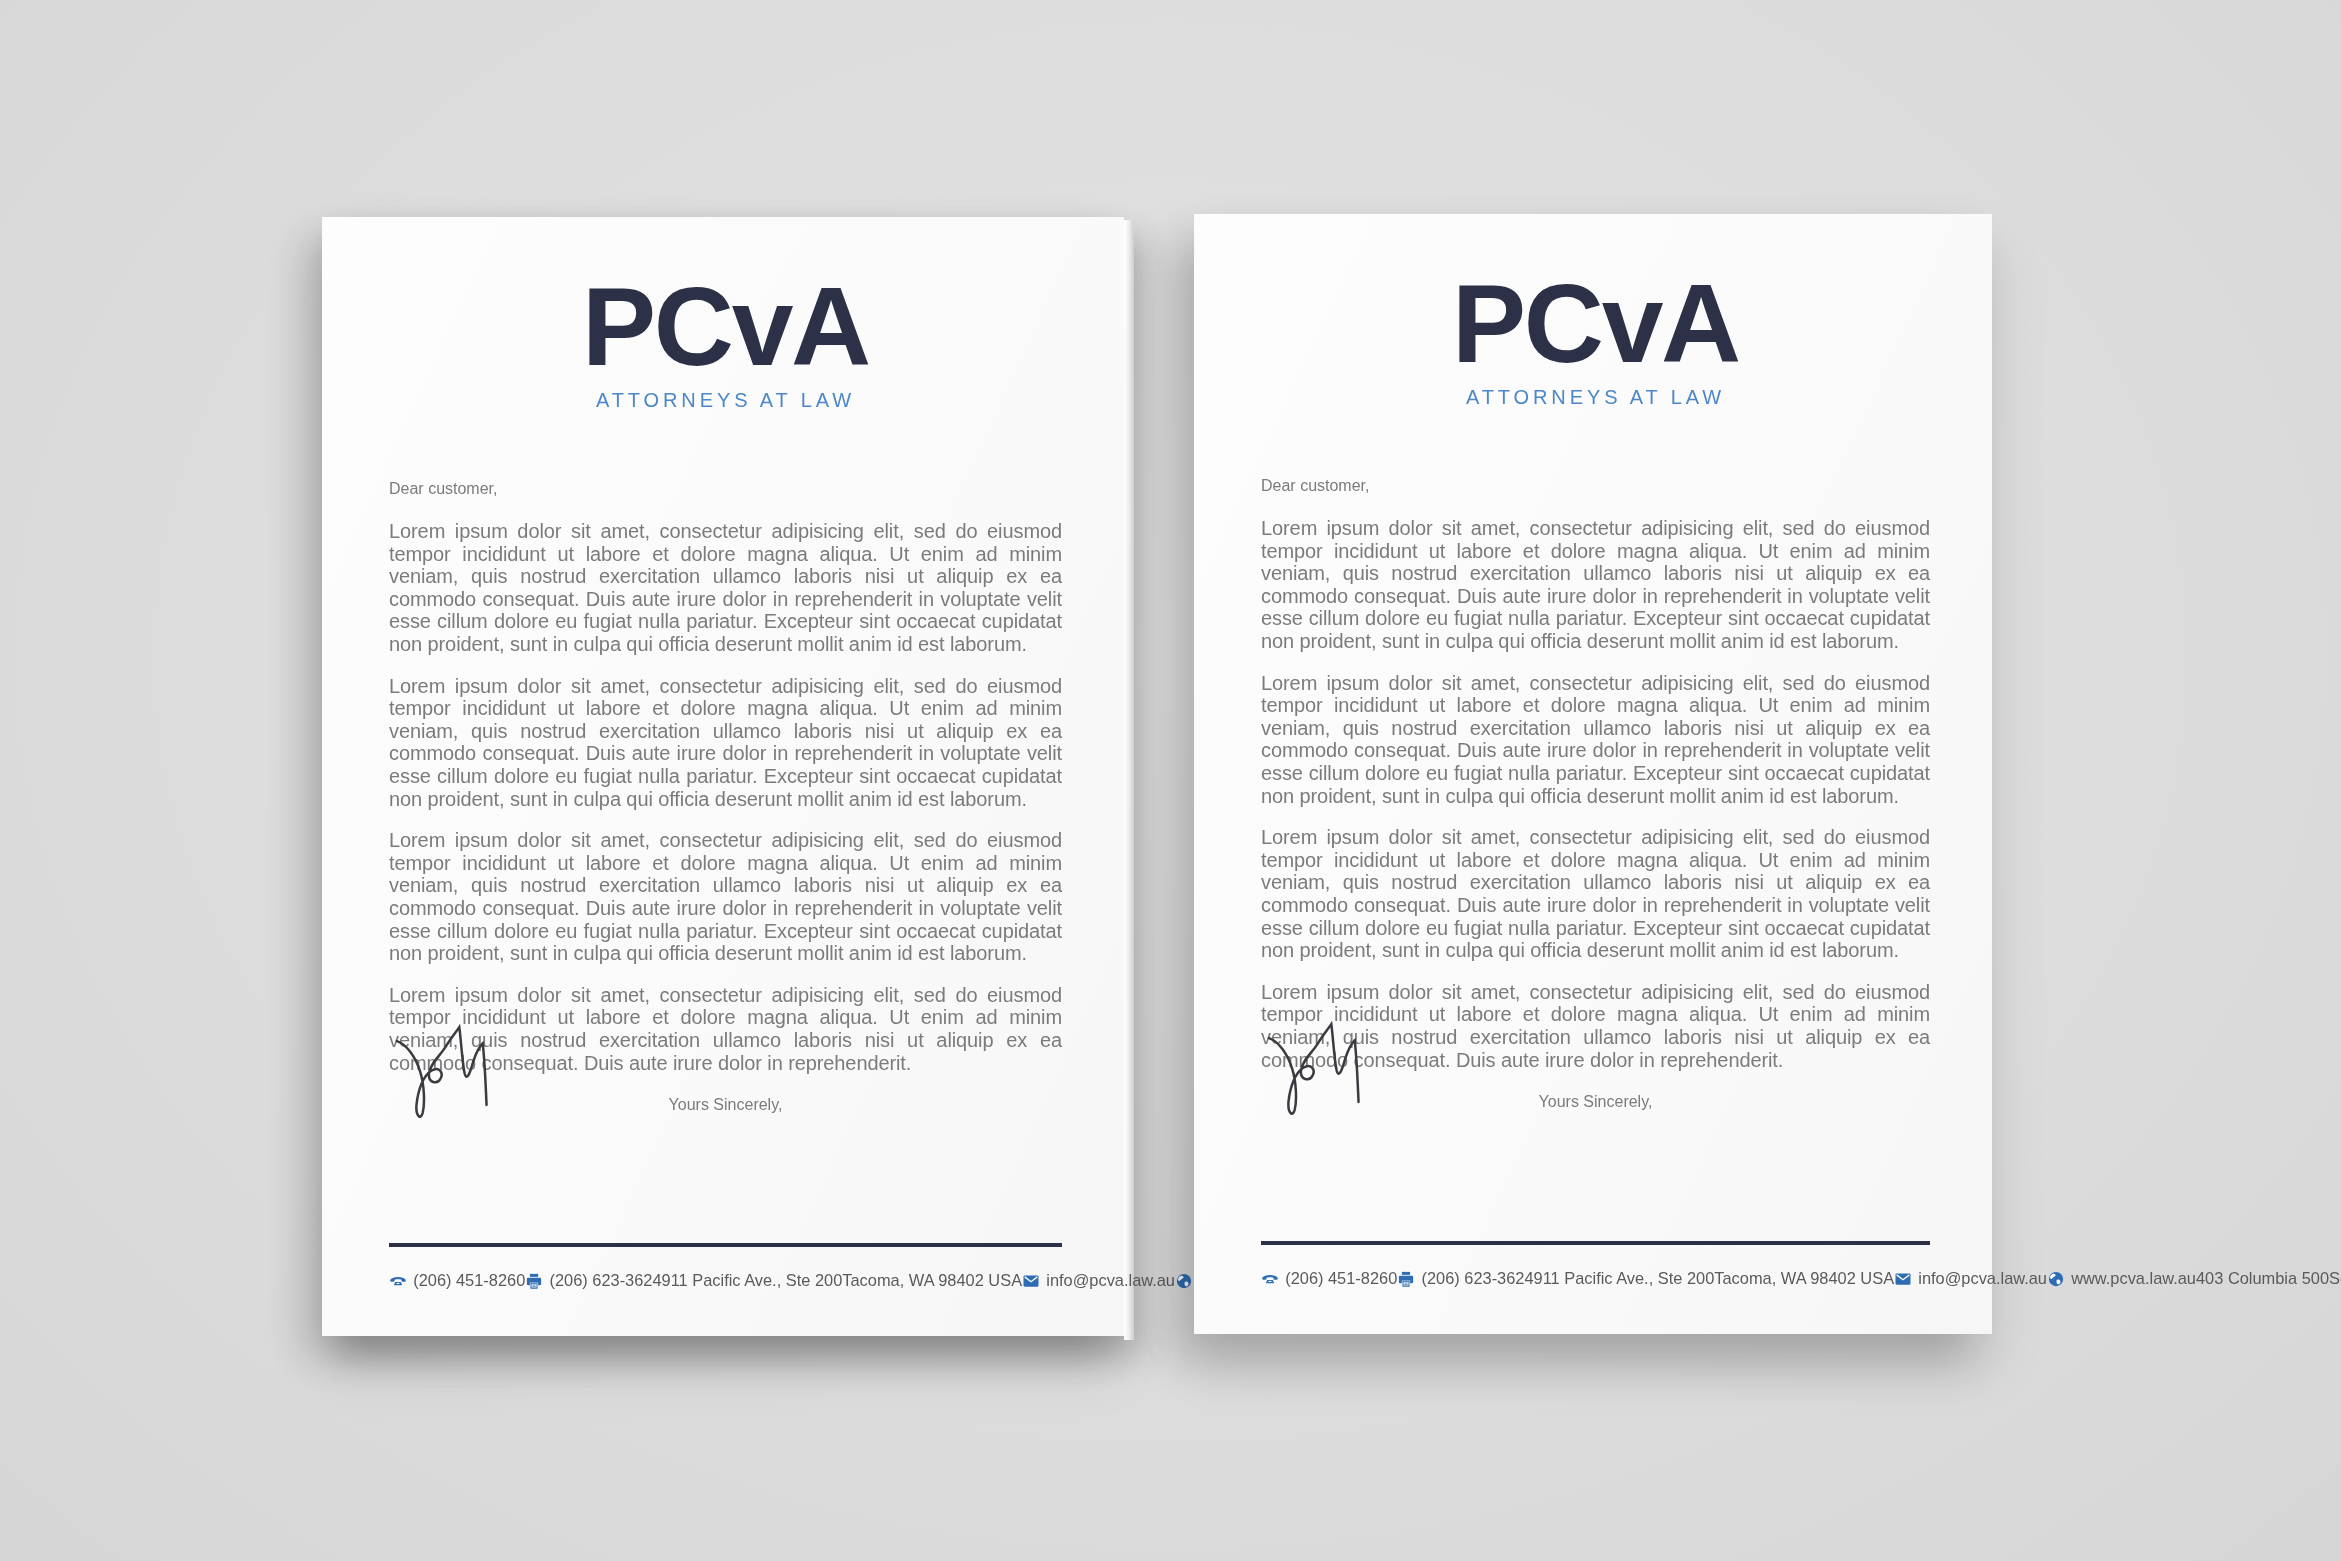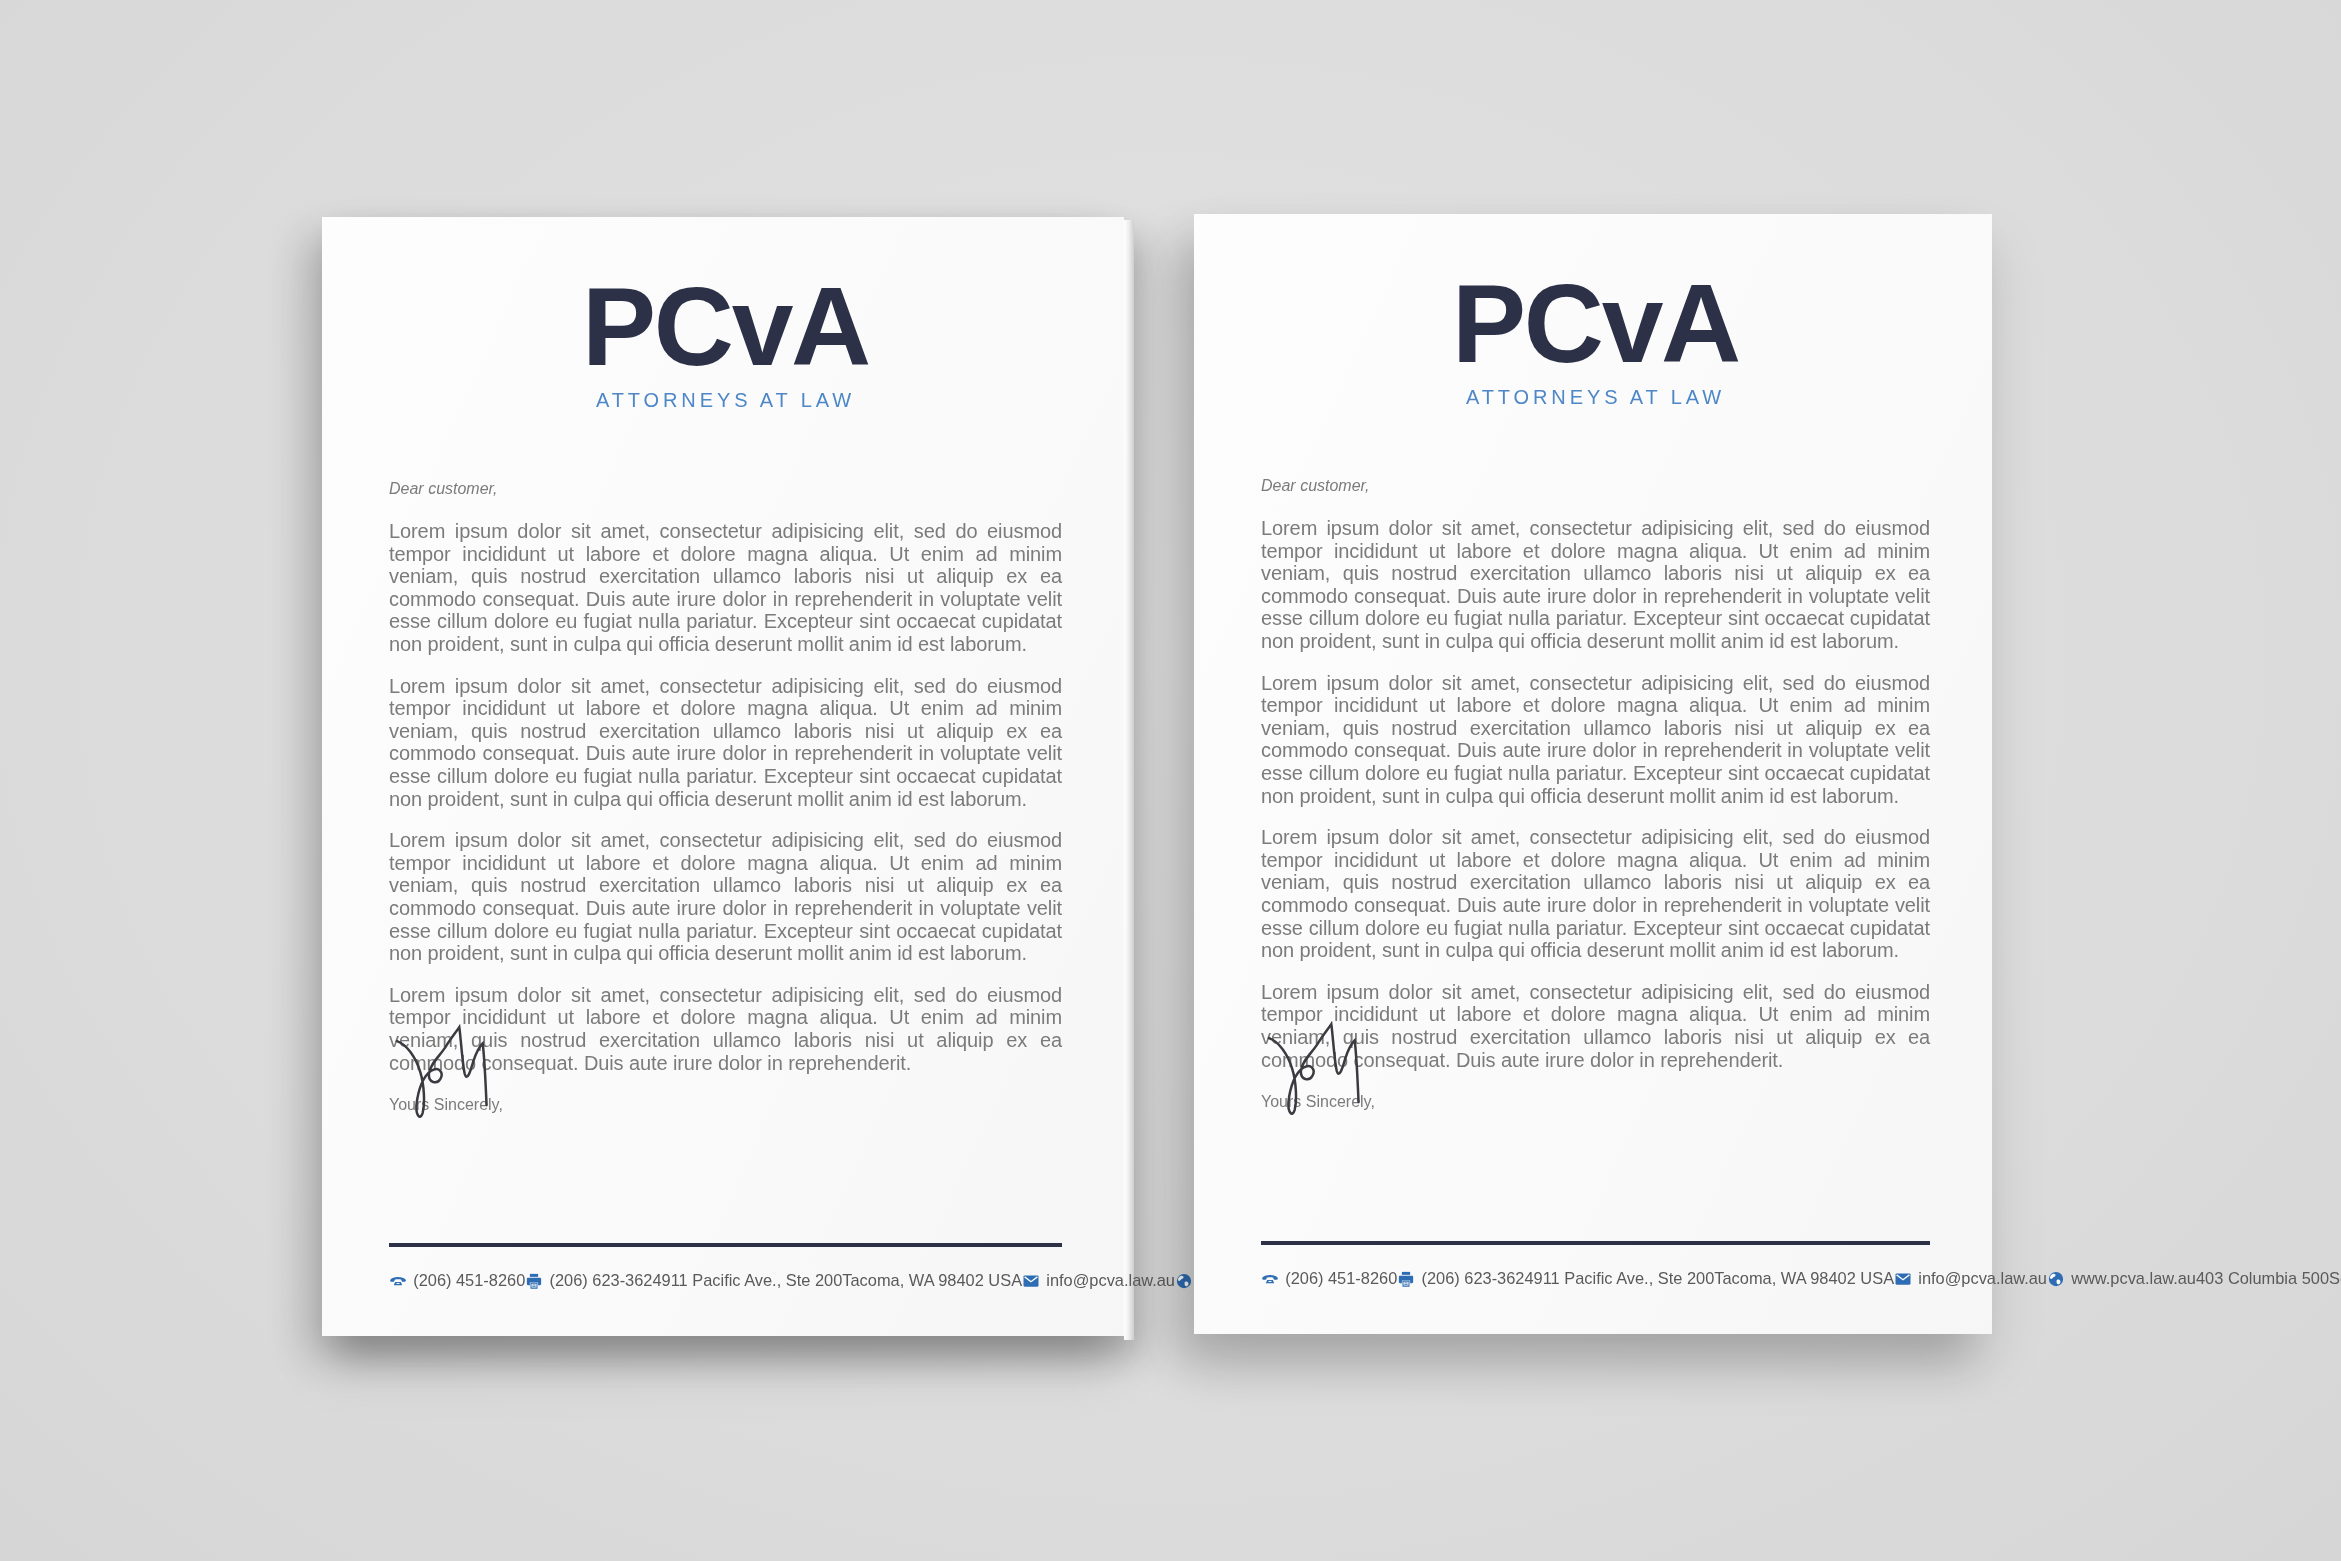--- a/index.html
+++ b/index.html
@@ -35,27 +35,27 @@
   }
   .logo { text-align: center; margin-top: 58px; }
   .logo-text {
     font-size: 111px; font-weight: 700; line-height: 0.95;
     letter-spacing: -2.3px; color: #2c3147;
   }
   .logo-tagline {
     margin-top: 9px;
     font-size: 20px; letter-spacing: 3.9px; color: #4d87c7;
   }
-  .greeting { margin: 66px 0 0 0; font-size: 16px; line-height: 22.6px; color: #7b7b7b; font-style: italic; }
+  .greeting { margin: 66px 0 0 0; font-size: 16px; line-height: 22.6px; color: #7b7b7b; }
   .para {
     margin: 19px 0 0 0;
     font-size: 20px; line-height: 22.6px; letter-spacing: -0.1px;
     color: #7b7b7b; text-align: justify;
   }
-  .closing { margin: 20px 0 12px 0; font-size: 16px; line-height: 22.6px; color: #7b7b7b; }
+  .closing { margin: 20px 0 12px 0; font-size: 16px; line-height: 22.6px; color: #7b7b7b; text-align: center; }
   .signature {
     position: absolute; left: 70px; top: 807px;
     width: 98px; height: 95px;
   }
   .signature path { fill: none; stroke: #3a3a40; stroke-width: 3.2; stroke-linecap: round; }
   .footer {
     position: absolute; left: 67px; right: 62px; bottom: 45px;
   }
   .divider { height: 3.9px; background: #2c3147; margin-bottom: 23.4px; }
   .cols { display: flex; justify-content: space-between; }

